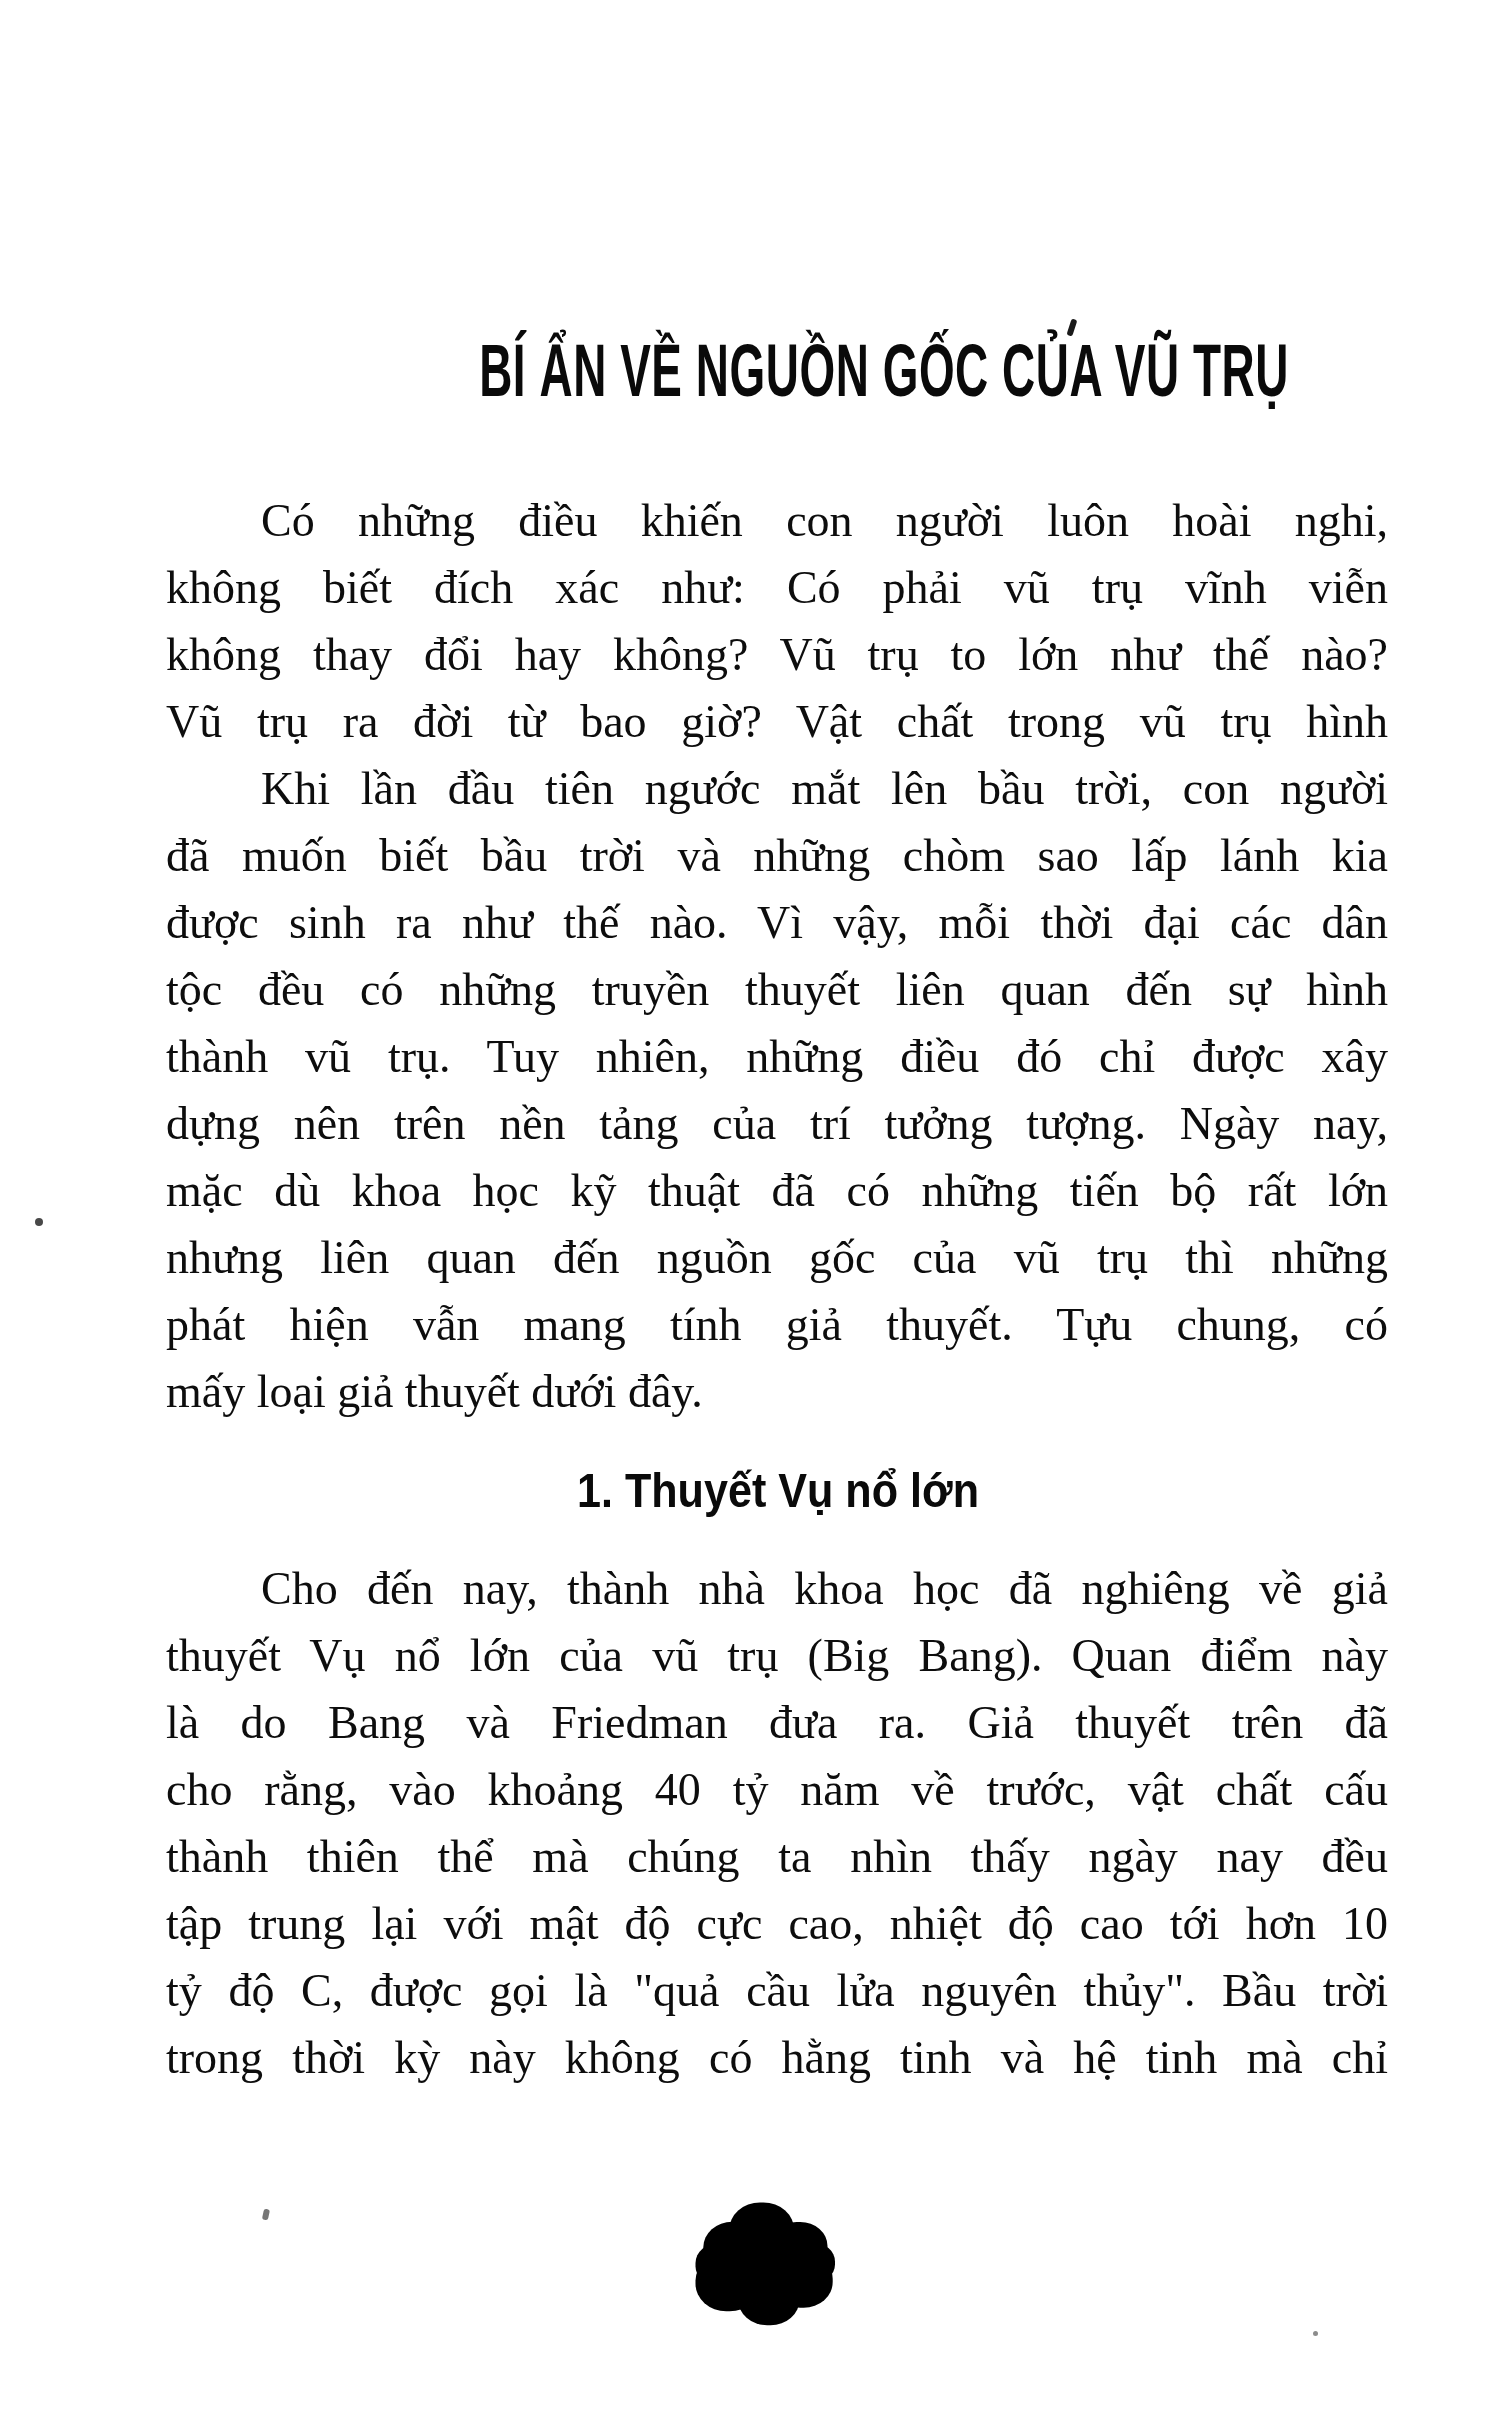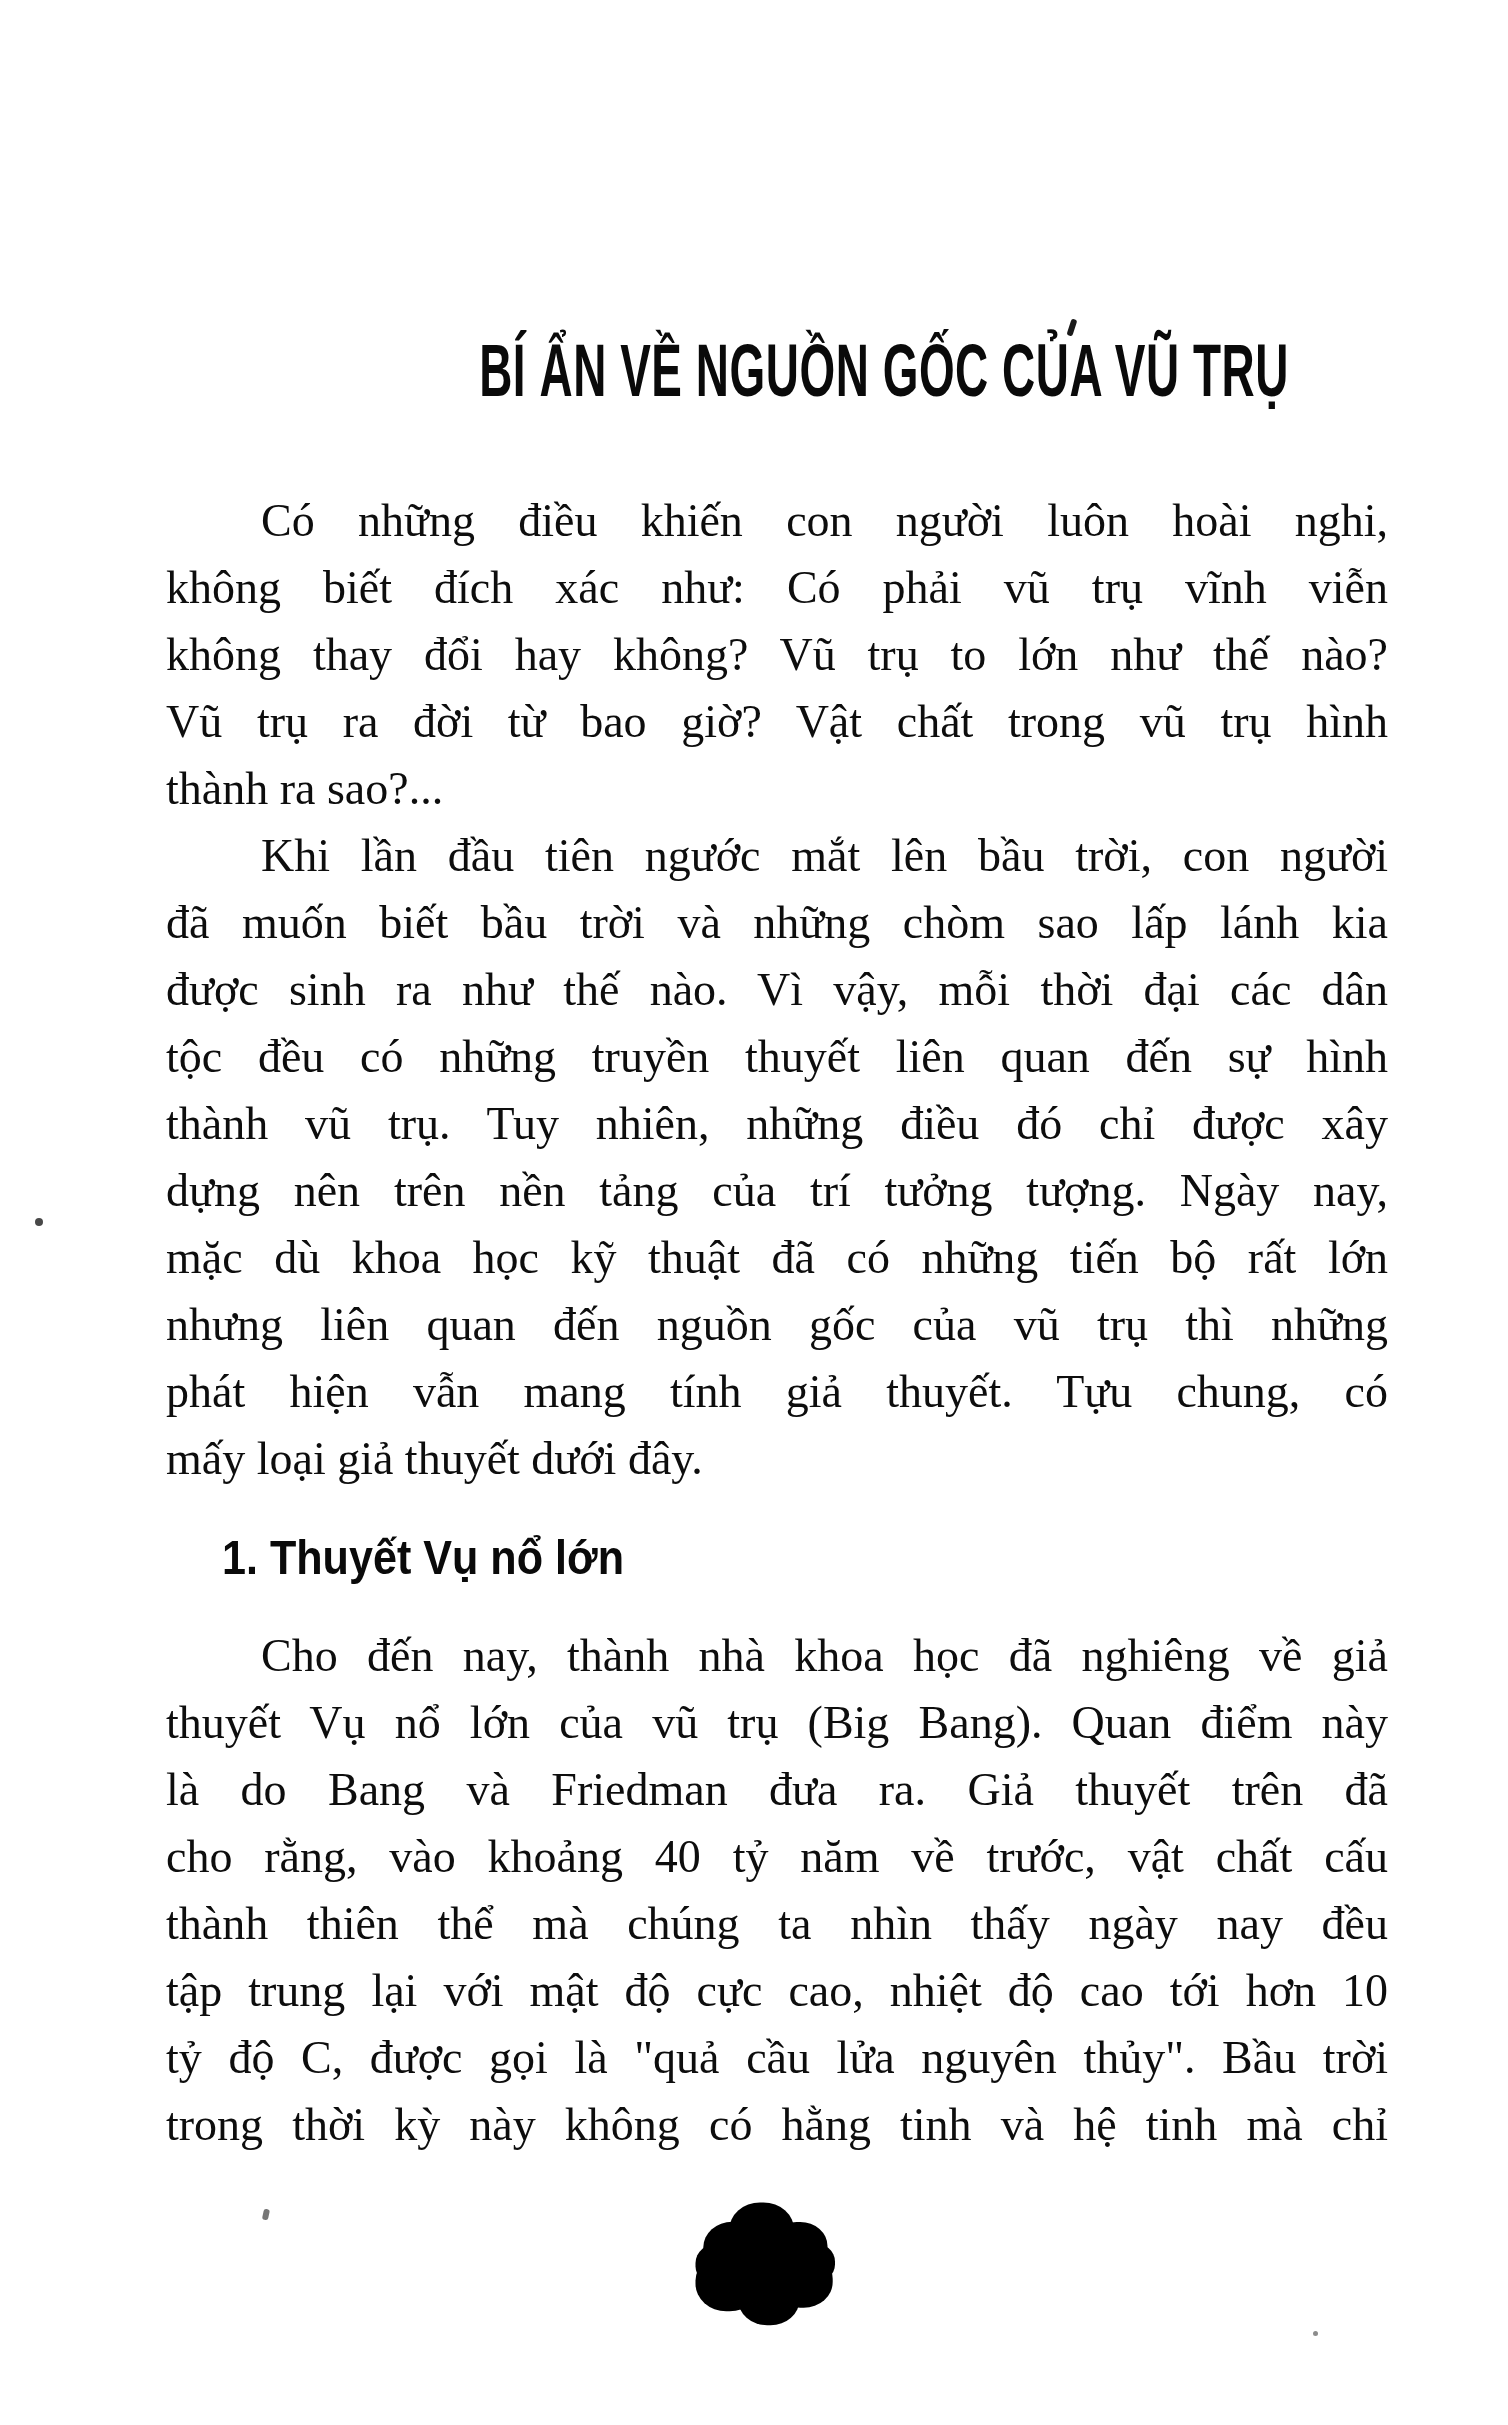--- a/index.html
+++ b/index.html
@@ -58,20 +58,21 @@
     text-align: left;
   }
   .text-line.indent {
     padding-left: 95px;
   }
   .section-heading {
     height: 130px;
     display: flex;
     align-items: center;
     padding-left: 91px;
+    justify-content: center;
   }
   .heading-inner {
     font-family: "Liberation Sans", sans-serif;
     font-weight: bold;
     font-size: 49px;
     white-space: nowrap;
     transform: scaleX(0.88);
     transform-origin: left center;
     color: #0a0a0a;
   }
@@ -128,21 +129,20 @@
 
   <div class="page-title">
     <span class="title-inner">BÍ ẨN VỀ NGUỒN GỐC CỦA VŨ TRỤ</span>
   </div>
 
   <div class="body-text">
       <div class="text-line justify indent">Có những điều khiến con người luôn hoài nghi,</div>
       <div class="text-line justify">không biết đích xác như: Có phải vũ trụ vĩnh viễn</div>
       <div class="text-line justify">không thay đổi hay không? Vũ trụ to lớn như thế nào?</div>
       <div class="text-line justify">Vũ trụ ra đời từ bao giờ? Vật chất trong vũ trụ hình</div>
-      <div class="text-line left">thành ra sao?...</div>
       <div class="text-line justify indent">Khi lần đầu tiên ngước mắt lên bầu trời, con người</div>
       <div class="text-line justify">đã muốn biết bầu trời và những chòm sao lấp lánh kia</div>
       <div class="text-line justify">được sinh ra như thế nào. Vì vậy, mỗi thời đại các dân</div>
       <div class="text-line justify">tộc đều có những truyền thuyết liên quan đến sự hình</div>
       <div class="text-line justify">thành vũ trụ. Tuy nhiên, những điều đó chỉ được xây</div>
       <div class="text-line justify">dựng nên trên nền tảng của trí tưởng tượng. Ngày nay,</div>
       <div class="text-line justify">mặc dù khoa học kỹ thuật đã có những tiến bộ rất lớn</div>
       <div class="text-line justify">nhưng liên quan đến nguồn gốc của vũ trụ thì những</div>
       <div class="text-line justify">phát hiện vẫn mang tính giả thuyết. Tựu chung, có</div>
       <div class="text-line left">mấy loại giả thuyết dưới đây.</div>

